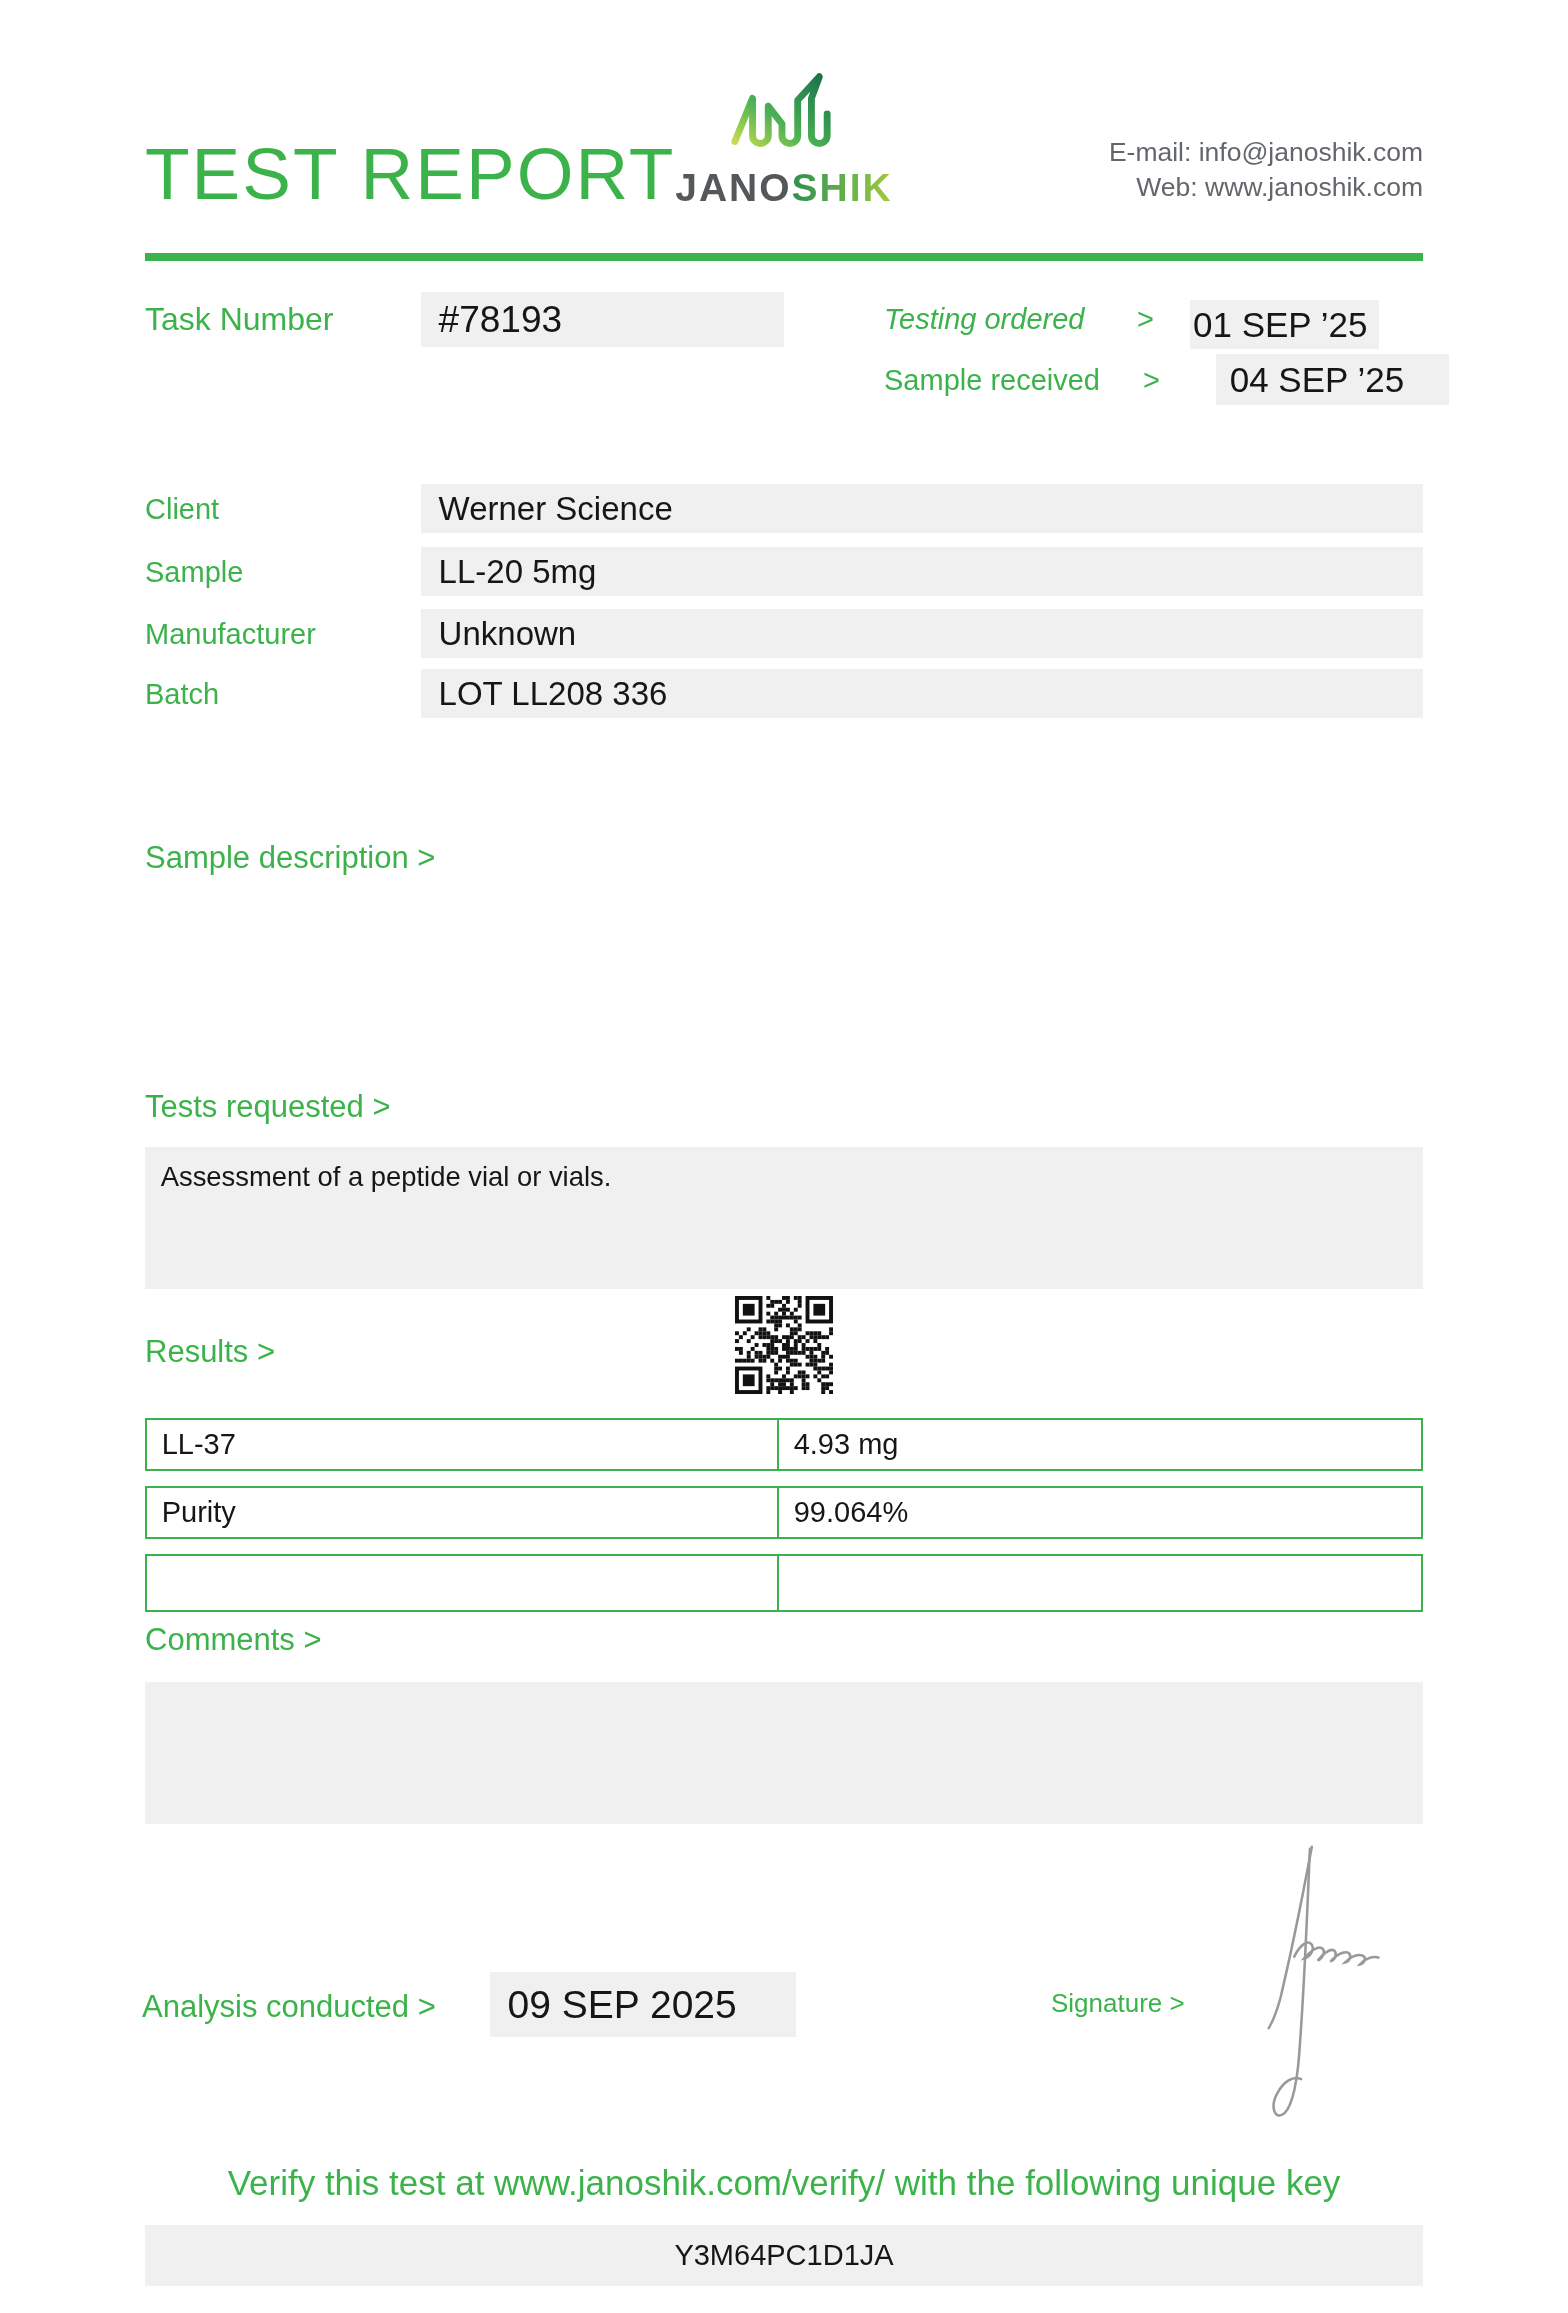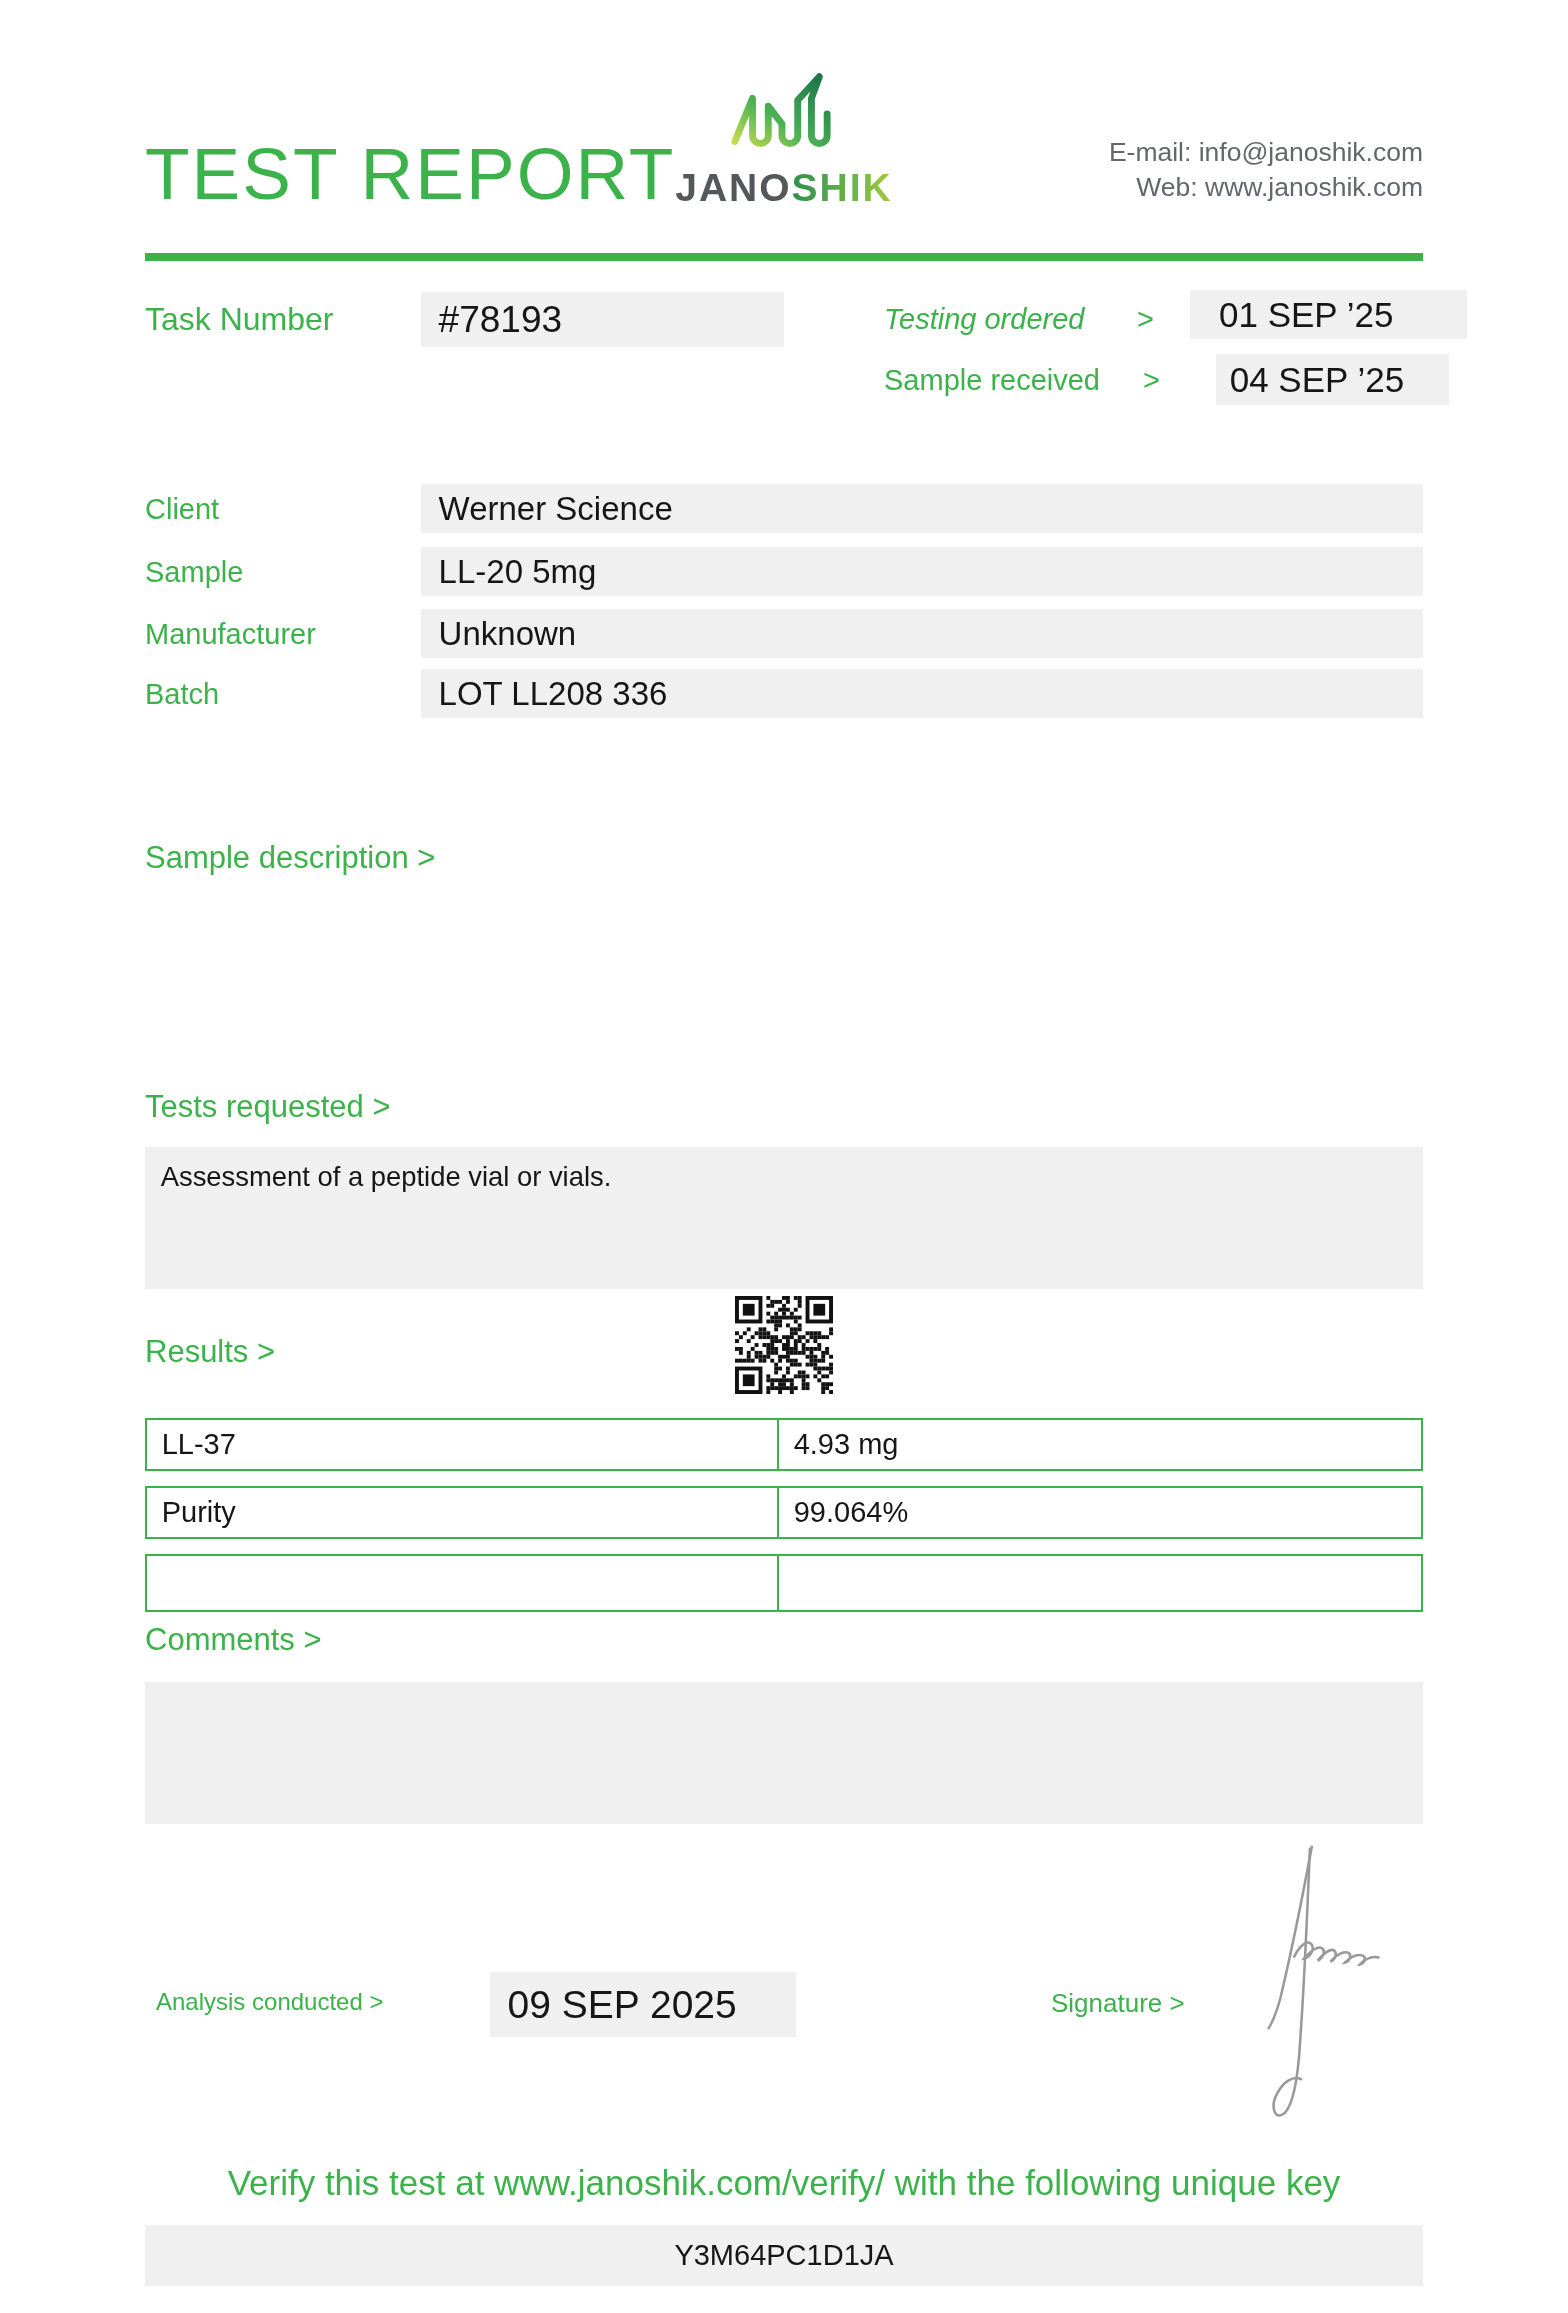--- a/index.html
+++ b/index.html
@@ -23,21 +23,21 @@
   .glabel{position:absolute;color:#3cb24b;font-size:29px;line-height:1.2;}
   .garrow{position:absolute;color:#3cb24b;font-size:29px;line-height:1.2;}
   .gbox{position:absolute;background:#f0f0f0;color:#161616;}
   .heading{position:absolute;color:#3cb24b;font-size:31px;line-height:1.2;}
 
   
   .task-label{left:145px;top:300px;font-size:32px;}
   .task-box{left:421px;top:292px;width:363px;height:55px;font-size:37px;line-height:55px;padding-left:17.6px;box-sizing:border-box;}
   .date1-label{left:884px;top:302px;font-style:italic;}
   .date1-arrow{left:1137px;top:302px;}
-  .date1-box{left:1190px;top:290px;width:277px;height:49px;font-size:35px;line-height:49px;padding-left:29px;box-sizing:border-box;}
+  .date1-box{left:1190px;top:300px;width:189px;height:49px;font-size:35px;line-height:49px;padding-left:3px;box-sizing:border-box;}
   .date2-label{left:884px;top:363px;}
   .date2-arrow{left:1143px;top:363px;}
   .date2-box{left:1216px;top:354px;width:233px;height:51px;font-size:35px;line-height:51px;padding-left:13.7px;box-sizing:border-box;}
 
   
   .drow-label{left:145px;font-size:29px;}
   .drow-box{left:421px;width:1002px;height:49px;font-size:33px;line-height:49px;padding-left:17.6px;box-sizing:border-box;}
 
   
   .secbox{left:145px;width:1278px;height:142px;font-size:27.4px;padding:13.7px 0 0 15.7px;box-sizing:border-box;}
@@ -47,21 +47,21 @@
 
   
   .rtable{position:absolute;left:145px;top:1418px;width:1278px;}
   .rrow{display:flex;border:2.9px solid #3cb24b;height:53px;margin-bottom:15px;box-sizing:border-box;background:#fff;}
   .rrow:last-child{height:58px;margin-bottom:0;}
   .rcell{font-size:29px;color:#161616;display:flex;align-items:center;padding-left:14.7px;box-sizing:border-box;}
   .rcell.c1{width:632px;border-right:2.9px solid #3cb24b;}
   .rcell.c2{flex:1;}
 
   
-  .analysis-label{left:156px;top:1988px;font-size:24px;}
+  .analysis-label{left:142px;top:1988px;font-size:31px;}
   .analysis-box{left:490px;top:1972px;width:306px;height:65px;font-size:39px;line-height:65px;padding-left:17.6px;box-sizing:border-box;}
   .sig-label{left:1051px;top:1988px;font-size:26px;}
   .signature{position:absolute;left:1255px;top:1839px;width:147px;height:292px;}
   .verify{position:absolute;left:145px;top:2162px;width:1278px;text-align:center;
           color:#3cb24b;font-size:35px;line-height:1.2;}
   .key-box{left:145px;top:2225px;width:1278px;height:61px;font-size:29px;line-height:61px;
            text-align:center;padding-left:0;}
 </style>
 </head>
 <body>

